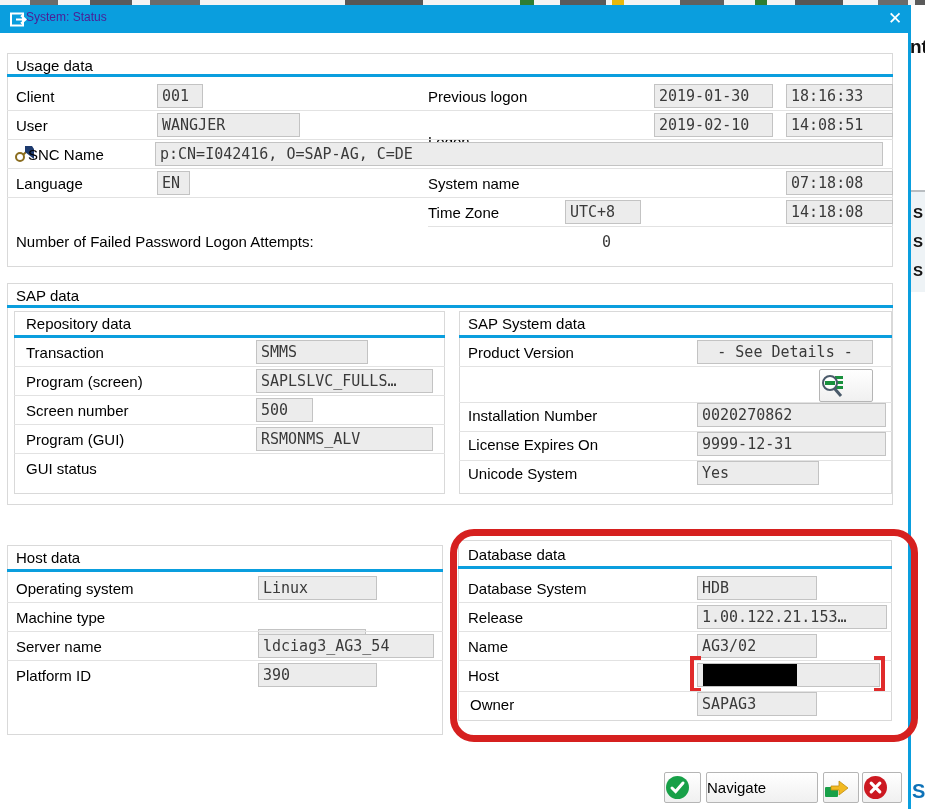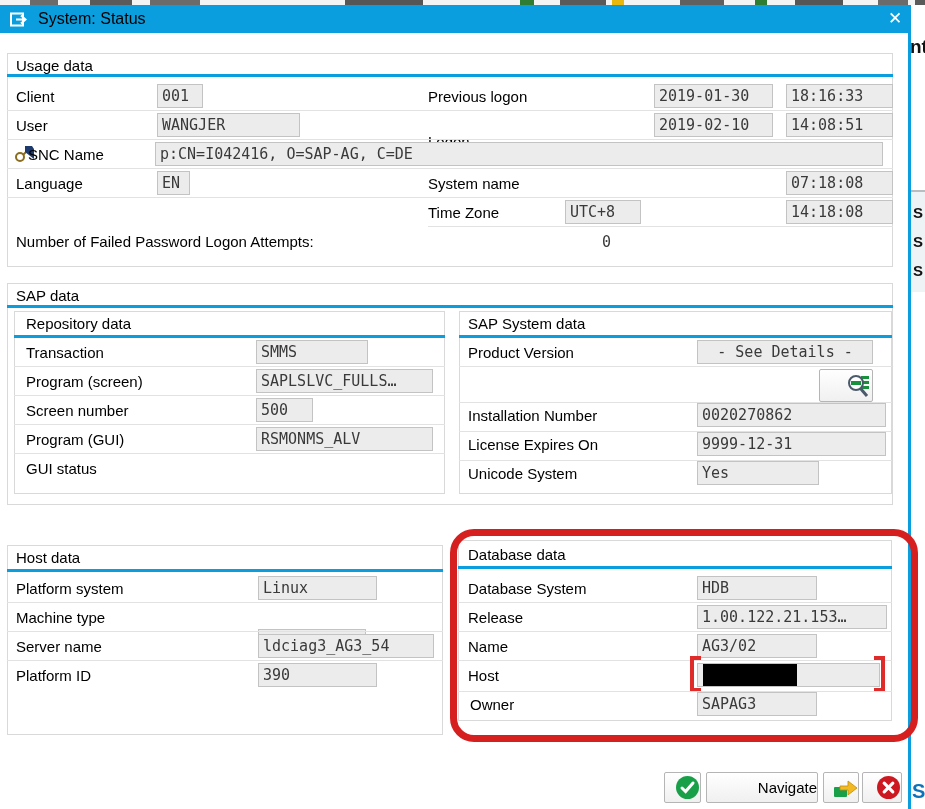--- a/index.html
+++ b/index.html
@@ -3,21 +3,21 @@
 <meta charset="utf-8">
 <style>
   html,body{margin:0;padding:0;background:#fff;}
   .stage{position:relative;width:925px;height:809px;overflow:hidden;
          font-family:"Liberation Sans",sans-serif;background:#fff;}
   
   .top-strip{position:absolute;left:0;top:0;width:925px;height:5px;background:#f4f4f4;}
   .frag{position:absolute;top:0;height:5px;}
   
   .titlebar{position:absolute;left:0;top:5px;width:908px;height:28px;background:#0a9ede;}
-  .title-text{position:absolute;left:38px;top:5px;color:#000000;font-size:16px;}
+  .title-text{position:absolute;left:26px;top:5px;color:#4c1d95;font-size:12px;}
   .close-x{position:absolute;left:884px;top:3px;width:22px;height:22px;color:#fff;
            font-size:17px;text-align:center;line-height:22px;cursor:pointer;}
   .dlg-body{position:absolute;left:0;top:33px;width:908px;height:776px;background:#fff;}
   .dlg-border{position:absolute;left:908px;top:5px;width:3px;height:804px;background:#0a9ede;}
   
   .grp{position:absolute;border:1px solid #d9d9d9;background:#fff;box-sizing:border-box;}
   .grp-title{position:absolute;font-size:15px;color:#000;white-space:nowrap;}
   .accent{position:absolute;height:3px;background:#0a9ede;}
   .sep{position:absolute;height:1px;background:#e2e2e2;}
   .lbl{position:absolute;font-size:15px;color:#000;white-space:nowrap;}
@@ -30,21 +30,21 @@
   .redact{position:absolute;left:5px;top:-1px;width:94px;height:24px;background:#000;}
   .red-annot{position:absolute;left:450px;top:529px;width:468px;height:213px;
              border:7px solid #d6201f;border-radius:24px;box-sizing:border-box;
              pointer-events:none;}
   .rbracket{position:absolute;top:656px;width:11px;height:36px;box-sizing:border-box;pointer-events:none;}
   .rb-l{left:690px;border-left:4px solid #e02b2b;border-top:4px solid #e02b2b;border-bottom:4px solid #e02b2b;}
   .rb-r{left:874px;border-right:4px solid #e02b2b;border-top:4px solid #e02b2b;border-bottom:4px solid #e02b2b;}
   
   .btn{position:absolute;top:772px;height:31px;background:linear-gradient(#ffffff,#f0f0f0);
        border:1px solid #b5b5b5;border-radius:2px;box-sizing:border-box;cursor:pointer;
-       display:flex;align-items:center;justify-content:flex-end;font-size:15px;color:#000;}
+       display:flex;align-items:center;justify-content:flex-start;font-size:15px;color:#000;}
   
   .bg-right{position:absolute;left:911px;top:5px;width:14px;height:804px;background:#fff;}
   .bg-nt{position:absolute;left:910px;top:36px;font-weight:bold;font-size:19px;color:#111;}
   .bg-hr{position:absolute;left:911px;top:190px;width:14px;height:2px;background:#b8bdc1;}
   .bg-rows{position:absolute;left:911px;top:192px;width:14px;height:100px;background:#eef3f6;}
   .bg-s{position:absolute;left:913px;font-weight:bold;font-size:15px;color:#111;}
   .bg-s-bottom{position:absolute;left:912px;top:780px;font-weight:bold;font-size:20px;color:#0e72b8;}
   .icon-abs{position:absolute;}
 </style>
 </head>
@@ -182,21 +182,21 @@
   <div class="fld" style="left:697px;top:432px;width:189px;">9999-12-31</div>
   <div class="sep" style="left:459px;top:460px;width:433px;"></div>
 
   <span class="lbl" style="left:468px;top:465px;">Unicode System</span>
   <div class="fld" style="left:697px;top:461px;width:122px;">Yes</div>
 
   <div class="grp" style="left:7px;top:545px;width:436px;height:190px;"></div>
   <span class="grp-title" style="left:16px;top:549px;">Host data</span>
   <div class="accent" style="left:7px;top:569px;width:436px;"></div>
 
-  <span class="lbl" style="left:16px;top:580px;">Platform system</span>
+  <span class="lbl" style="left:16px;top:580px;">Operating system</span>
   <div class="fld" style="left:258px;top:576px;width:119px;">Linux</div>
   <div class="sep" style="left:7px;top:602px;width:436px;"></div>
 
   <span class="lbl" style="left:16px;top:609px;">Machine type</span>
   <div class="fld" style="left:258px;top:605px;width:108px;margin-top:24px;">x86_64</div>
   <div class="sep" style="left:7px;top:631px;width:436px;"></div>
 
   <span class="lbl" style="left:16px;top:638px;">Server name</span>
   <div class="fld" style="left:258px;top:634px;width:176px;">ldciag3_AG3_54</div>
   <div class="sep" style="left:7px;top:660px;width:436px;"></div>

